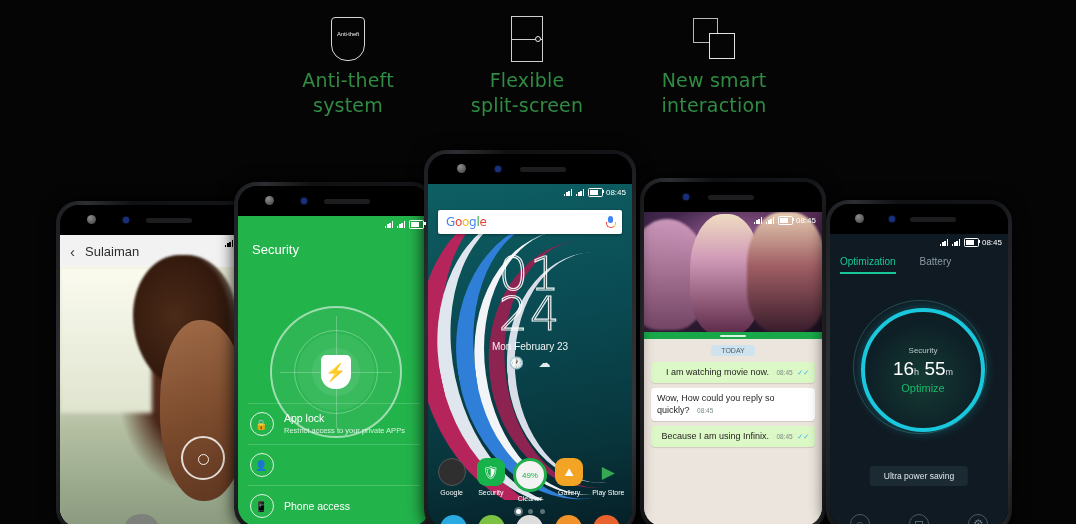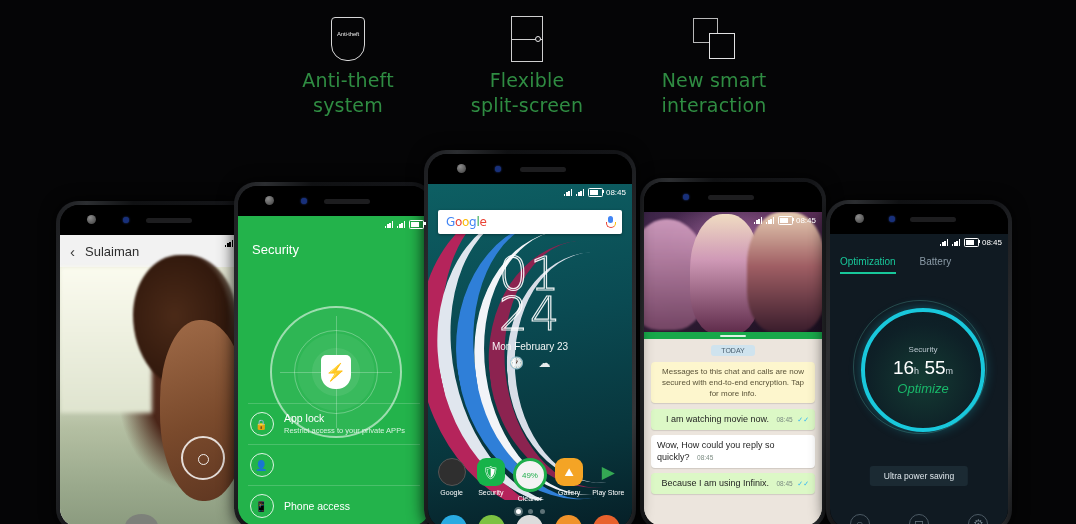--- a/index.html
+++ b/index.html
@@ -146,21 +146,21 @@
   .bat-screen{height:100%;background:#101a22;position:relative;}
   .tabs{position:absolute;left:0;right:0;top:22px;display:flex;gap:24px;padding:0 10px;}
   .tab{color:#8a9aa6;font-size:10px;padding-bottom:5px;}
   .tab.on{color:#18c79a;border-bottom:2px solid #18c79a;}
   .gauge{position:absolute;left:50%;top:74px;width:116px;height:116px;margin-left:-58px;border-radius:50%;
          border:4px solid #19c8dc;background:radial-gradient(circle at 50% 58%,#143b33 0%,#0e2027 62%,#0d1a21 100%);
          display:flex;flex-direction:column;align-items:center;justify-content:center;box-shadow:0 0 12px rgba(25,200,220,.35);}
   .gauge .av{color:#b9c6ce;font-size:8px;}
   .gauge .val{color:#fff;font-size:19px;margin:3px 12px 2px;}
   .gauge .val small{font-size:9px;color:#cfd8de;}
-  .gauge .op{color:#19b86a;font-size:13px;font-style:italic;}
+  .gauge .op{color:#19b86a;font-size:11px;}
   .ring2{position:absolute;left:50%;top:66px;width:132px;height:132px;margin-left:-66px;border-radius:50%;border:1px solid rgba(80,160,150,.35);}
   .ups{position:absolute;left:50%;bottom:42px;transform:translateX(-50%);padding:5px 14px;border-radius:3px;
        background:#1b2a33;color:#dfe7ec;font-size:8.5px;white-space:nowrap;}
   .bat-nav{position:absolute;left:0;right:0;bottom:-6px;display:flex;justify-content:space-around;color:#6d7b85;font-size:12px;}
   .bat-nav span{width:18px;height:18px;border:1.2px solid #4c5a64;border-radius:50%;display:flex;align-items:center;justify-content:center;}
 </style>
 </head>
 <body>
 
 <div class="stage">
@@ -426,21 +426,20 @@
                 <i></i>
               </span>
             <span>08:45</span>
           </div>
         </div>
         <div class="divider">
             <i></i>
           </div>
         <div class="wa-body">
           <div class="today">TODAY</div>
-          <div class="bub enc">Messages to this chat and calls are now secured with end-to-end encryption. Tap for more info.</div>
           <div class="bub me">
             <span>I am watching movie now.</span>
             <span class="tm">08:45</span>
             <span class="tk">✓✓</span>
           </div>
           <div class="bub you">
             <span>Wow, How could you reply so quickly?</span>
             <span class="tm">08:45</span>
           </div>
           <div class="bub me">

